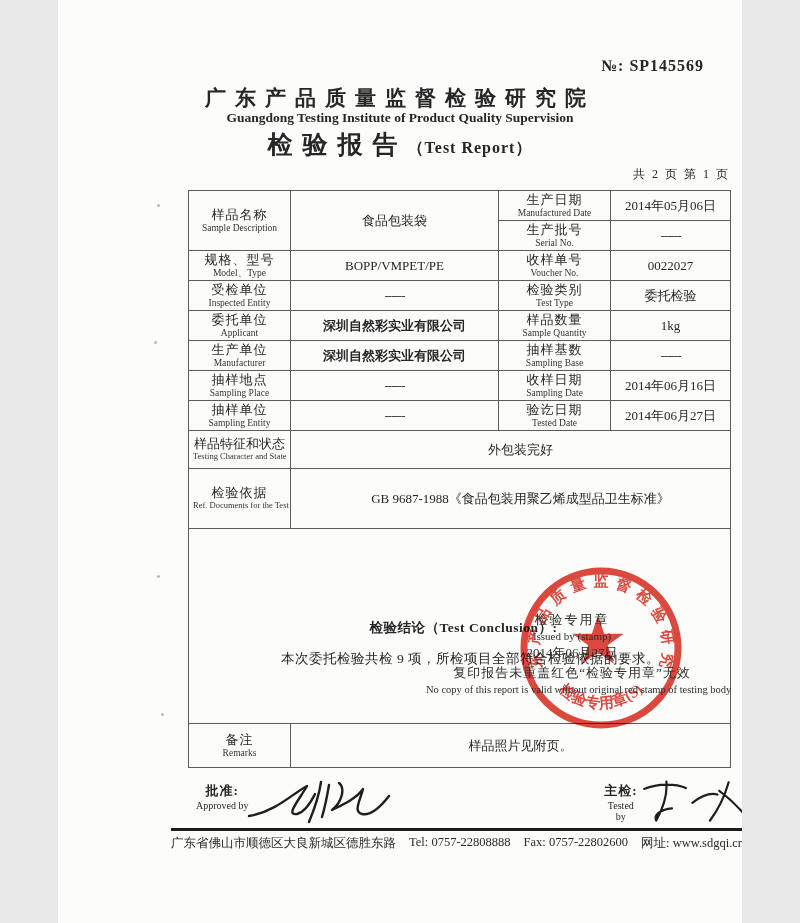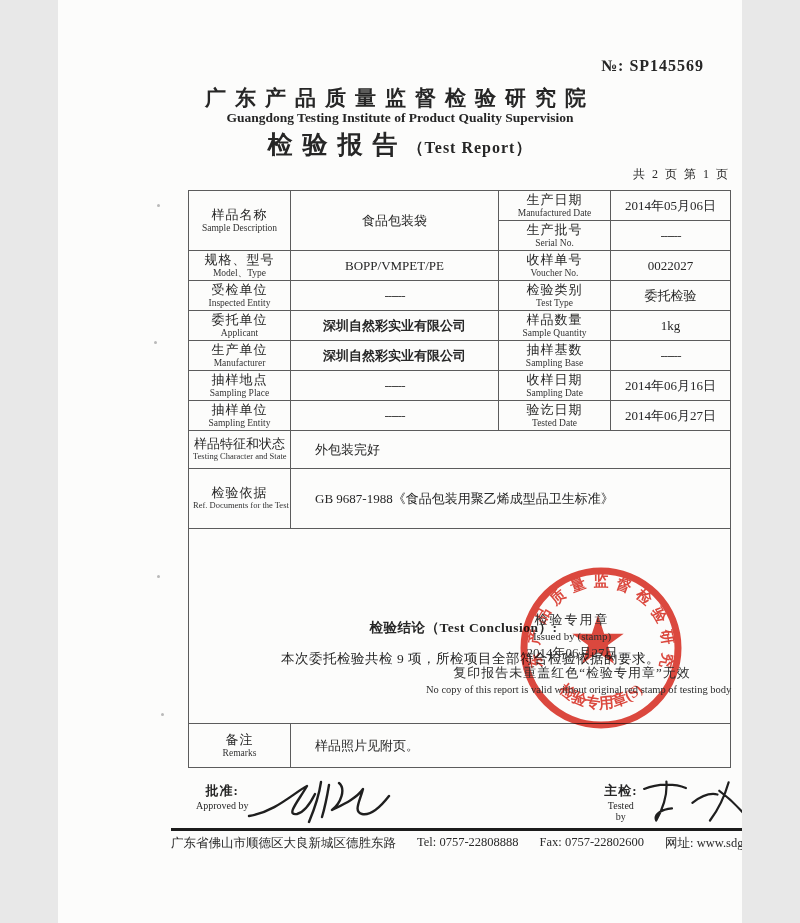--- a/index.html
+++ b/index.html
@@ -24,21 +24,21 @@
   
   table.main { position:absolute; top:190px; left:130px; width:542px;
                border-collapse:collapse; table-layout:fixed; }
   table.main td { border:1px solid #5c5c5c; text-align:center; vertical-align:middle;
                   padding:1px 4px; overflow:visible; }
   .lbl .cn { font-size:13px; letter-spacing:1px; line-height:1.15; }
   .lbl .en { font-size:9.5px; line-height:1.1; color:#333; }
   .lbl .en.tight { font-size:8.5px; white-space:nowrap; }
   .val { font-size:13px; }
   .val.dash { letter-spacing:-1px; color:#3a3a3a; }
-  .val.left { text-align:left; padding-left:24px; }
+  .val.left { text-align:center; padding-left:24px; }
   tr.r-sub td { height:30px; }
   tr.r-std td { height:30px;margin-top:39px; }
   tr.r-state td { height:38px; }
   tr.r-ref td { height:60px; }
   tr.r-concl td { height:195px; }
   tr.r-remarks td { height:44px;text-align:center; }
   
   td.concl { vertical-align:top; text-align:left; position:relative; padding:0; }
   .concl-head { margin:35px 0 0 8px; font-size:13.5px; font-weight:bold; letter-spacing:0.5px; }
   .concl-text { margin:13px 0 0 22px; font-size:13.5px; letter-spacing:0.5px; }
@@ -54,21 +54,21 @@
   .sig-row { position:absolute; top:776px; left:130px; width:548px; height:52px; }
   .sig-group { position:absolute; top:0; display:flex; align-items:flex-start; }
   .sig-g1 { left:8px; } .sig-g2 { left:252px; } .sig-g3 { left:415px; }
   .sig-lbl { text-align:center; padding-top:6px; }
   .sig-lbl .cn { font-size:13px; font-weight:bold; letter-spacing:1px; }
   .sig-lbl .en { font-size:10px; }
   .sig-svg { margin-left:-6px; }
   
   .foot-rule { position:absolute; top:828px; left:113px; width:580px; height:3px; background:#1c1c1c; }
   .foot-text { position:absolute; top:835px; left:113px; width:580px; font-size:12.5px;
-               display:flex; gap:21px; white-space:nowrap; color:#2a2a2a; }
+               display:flex; gap:13px; white-space:nowrap; color:#2a2a2a; }
   
   .speck { position:absolute; background:#b9b9b9; border-radius:50%; }
 </style>
 </head>
 <body>
 
 <div class="page">
 
   <div class="report-no">
     <span>№:</span>

